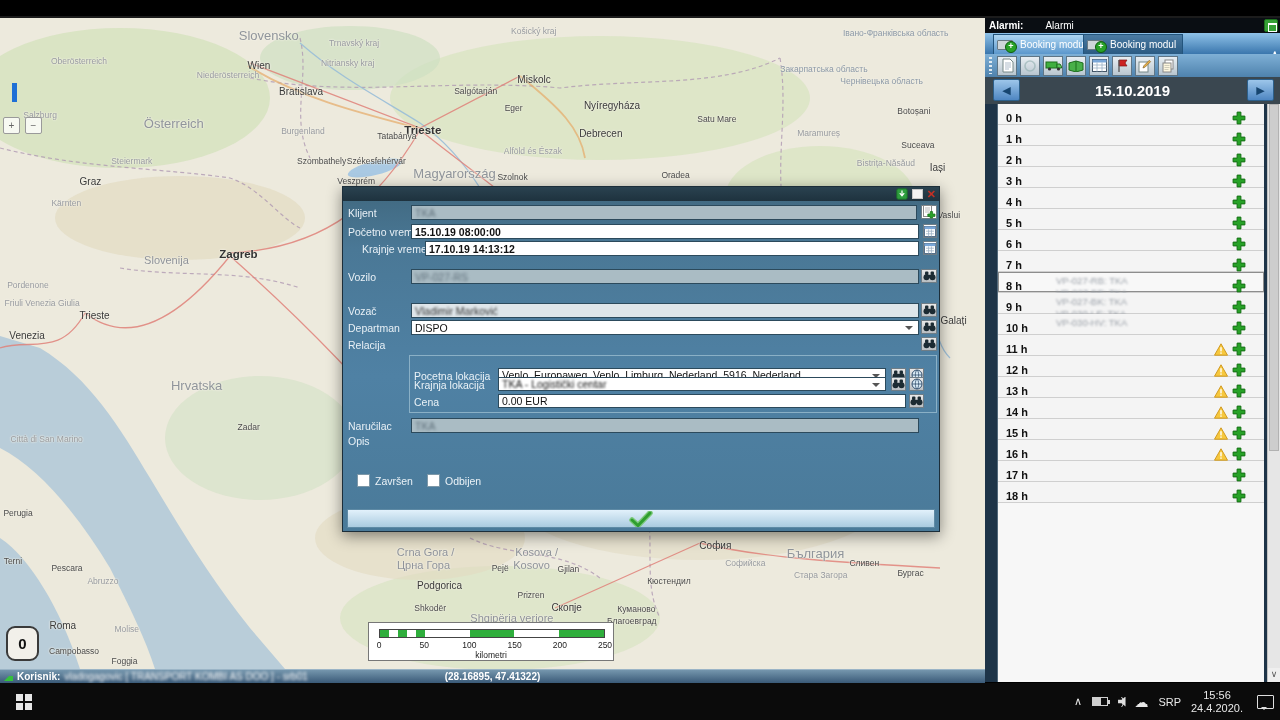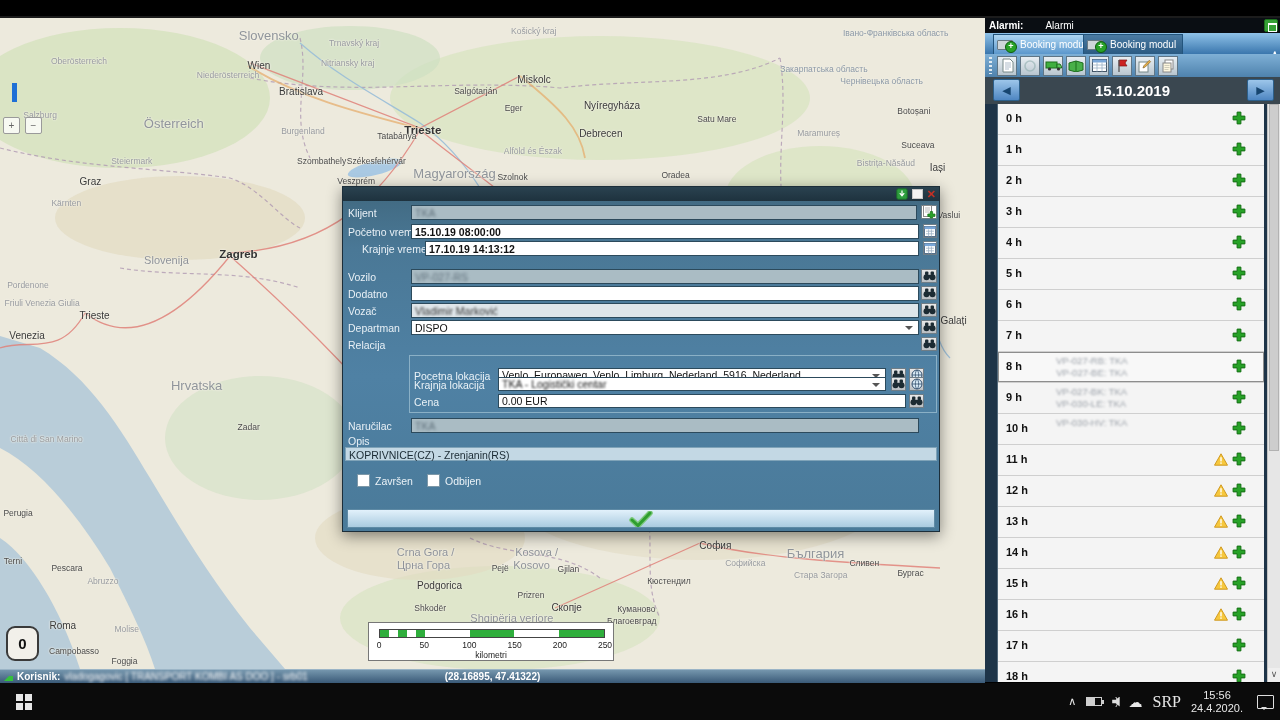--- a/index.html
+++ b/index.html
@@ -89,21 +89,21 @@
   .pan-chevrons { position:absolute; right:2px; top:17px; display:flex; flex-direction:column; color:#fff; font-size:9px; line-height:8px; font-weight:bold; }
   .toolbar { position:absolute; left:0; top:36px; right:0; height:23px; background:linear-gradient(180deg,#7fb0d6,#4e82ad); display:flex; align-items:center; gap:3px; padding-left:12px; }
   .tool-grip { position:absolute; left:4px; top:3px; width:3px; height:17px; background:repeating-linear-gradient(180deg,#dfe9f0 0 2px,transparent 2px 4px); }
   .tbtn { width:20px; height:20px; background:linear-gradient(180deg,#e8eef2,#b9c6cf); border:1px solid #5f7585; display:flex; align-items:center; justify-content:center; position:relative; }
   .datebar { position:absolute; left:0; top:59px; right:0; height:27px; background:#3a4750; display:flex; align-items:center; }
   .date-btn { position:absolute; width:27px; height:22px; top:2px; background:linear-gradient(180deg,#9dc6ea,#4e86c2); border:1px solid #2c5f8a; border-radius:2px;
       color:#17456f; font-size:11px; display:flex; align-items:center; justify-content:center; }
   .date-text { position:absolute; left:0; right:0; text-align:center; color:#fff; font-weight:bold; font-size:15px; }
 
   .hourlist { position:absolute; left:12px; top:86px; right:16px; bottom:0; background:#f7f7f7; border-left:1px solid #52687a; overflow:hidden; }
-  .hrow { position:relative; height:31px; background:#f4f4f4; border-bottom:1px solid #cfcfcf; }
+  .hrow { position:relative; height:21px; background:#f4f4f4; border-bottom:1px solid #cfcfcf; }
   .hrow.selected { box-shadow:inset 0 0 0 1px #8d8d8d; background:#f8f8f8;text-align:center; }
   .hrow .hlabel { position:absolute; left:8px; top:8px; font-size:11px; font-weight:bold; color:#111; }
   .hrow .hentries { position:absolute; left:58px; top:3px; font-size:9.5px; line-height:11.5px; color:#9ba1a9; filter:blur(1px); }
   .hrow .hicons { position:absolute; right:18px; top:7px; display:flex; gap:4px; align-items:center; }
   .hscroll { position:absolute; right:0; top:86px; width:13px; bottom:0; background:#e6e6e6; border-left:1px solid #c2c2c2; }
   .hthumb { position:absolute; left:1px; right:1px; top:0; height:60%; background:#cdcdcd; border:1px solid #b2b2b2; }
   .hscroll-down { position:absolute; left:0; right:0; bottom:0; height:14px; background:#efefef; color:#555; font-size:9px; text-align:center; line-height:13px; }
 
   
   .statusbar { position:absolute; left:0; top:669px; width:985px; height:14px;
@@ -117,21 +117,21 @@
   .start-btn { width:48px; height:37px; display:flex; align-items:center; justify-content:center; }
   .start-ico { position:relative; width:16px; height:16px; }
   .start-ico::before { content:""; position:absolute; left:0; top:0; width:7px; height:7px; background:#e6e6e6; box-shadow:9px 0 #e6e6e6,0 9px #e6e6e6,9px 9px #e6e6e6; }
   .tray { position:absolute; right:6px; top:0; height:37px; display:flex; align-items:center; gap:10px; color:#e8e8e8; }
   .tray-chev { font-size:11px; }
   .batt { width:16px; height:9px; border:1px solid #cfcfcf; position:relative; background:linear-gradient(90deg,#cfcfcf 0 60%,transparent 60%); }
   .batt::after { content:""; position:absolute; right:-3px; top:2px; width:2px; height:4px; background:#cfcfcf; }
   .spk { width:10px; height:10px; background:#dedede; clip-path:polygon(0 32%,35% 32%,75% 0,75% 100%,35% 68%,0 68%); }
   .spk-wave { font-size:10px; margin-left:-7px; color:#dedede; }
   .cloud { font-size:14px; color:#e8e8e8; }
-  .lang { font-size:16px;font-family:Liberation Serif, serif; }
+  .lang { font-size:11px; }
   .clock { font-size:11px; line-height:13px; text-align:center; }
   .notif { width:17px; height:14px; border:1.5px solid #dedede; border-radius:1px; position:relative; margin-left:4px; }
   .notif::after { content:""; position:absolute; left:3px; bottom:-5px; border:3px solid transparent; border-top-color:#dedede; }
 
   .js-icon { display:inline-flex; align-items:center; justify-content:center; }
   .js-icon svg { display:block; }
 </style>
 </head>
 <body>
 
@@ -368,87 +368,70 @@
                 <rect x="2" y="0.5" width="3.4" height="3.5" rx="1"></rect>
                 <rect x="7.6" y="0.5" width="3.4" height="3.5" rx="1"></rect>
                 <circle cx="3.5" cy="6.3" r="3"></circle>
                 <circle cx="9.5" cy="6.3" r="3"></circle>
                 <rect x="5" y="3.8" width="3" height="3"></rect>
               </g>
             </svg>
           </span>
         </span>
     </div>
-    <div class="dlg-row" style="top:99px; right:0;">
-      <span class="dlg-label">Dodatno</span>
-      <span class="fld"></span>
+    <div class="dlg-row" style="top:116px; right:0;">
+      <span class="dlg-label">Vozač</span>
+      <span class="fld" style="background:#dfe6ea;"><span class="blurred" style="filter:blur(1px); color:#333;">Vladimir Marković</span></span>
       <span class="side-btn" style="top:0;">
           <span class="js-icon">
             <svg width="13" height="10" viewBox="0 0 13 10">
               <g fill="#1c2b33">
                 <rect x="2" y="0.5" width="3.4" height="3.5" rx="1"></rect>
                 <rect x="7.6" y="0.5" width="3.4" height="3.5" rx="1"></rect>
                 <circle cx="3.5" cy="6.3" r="3"></circle>
                 <circle cx="9.5" cy="6.3" r="3"></circle>
                 <rect x="5" y="3.8" width="3" height="3"></rect>
               </g>
             </svg>
           </span>
         </span>
     </div>
-    <div class="dlg-row" style="top:116px; right:0;">
-      <span class="dlg-label">Vozač</span>
-      <span class="fld" style="background:#dfe6ea;"><span class="blurred" style="filter:blur(1px); color:#333;">Vladimir Marković</span></span>
+    <div class="dlg-row" style="top:133px; right:0;">
+      <span class="dlg-label">Departman</span>
+      <span class="fld select">DISPO</span>
       <span class="side-btn" style="top:0;">
           <span class="js-icon">
             <svg width="13" height="10" viewBox="0 0 13 10">
               <g fill="#1c2b33">
                 <rect x="2" y="0.5" width="3.4" height="3.5" rx="1"></rect>
                 <rect x="7.6" y="0.5" width="3.4" height="3.5" rx="1"></rect>
                 <circle cx="3.5" cy="6.3" r="3"></circle>
                 <circle cx="9.5" cy="6.3" r="3"></circle>
                 <rect x="5" y="3.8" width="3" height="3"></rect>
               </g>
             </svg>
           </span>
         </span>
     </div>
-    <div class="dlg-row" style="top:133px; right:0;">
-      <span class="dlg-label">Departman</span>
-      <span class="fld select">DISPO</span>
+    <div class="dlg-row" style="top:150px; right:0;">
+      <span class="dlg-label">Relacija</span>
       <span class="side-btn" style="top:0;">
           <span class="js-icon">
             <svg width="13" height="10" viewBox="0 0 13 10">
               <g fill="#1c2b33">
                 <rect x="2" y="0.5" width="3.4" height="3.5" rx="1"></rect>
                 <rect x="7.6" y="0.5" width="3.4" height="3.5" rx="1"></rect>
                 <circle cx="3.5" cy="6.3" r="3"></circle>
                 <circle cx="9.5" cy="6.3" r="3"></circle>
                 <rect x="5" y="3.8" width="3" height="3"></rect>
               </g>
             </svg>
           </span>
         </span>
     </div>
-    <div class="dlg-row" style="top:150px; right:0;">
-      <span class="dlg-label">Relacija</span>
-      <span class="side-btn" style="top:0;">
-          <span class="js-icon">
-            <svg width="13" height="10" viewBox="0 0 13 10">
-              <g fill="#1c2b33">
-                <rect x="2" y="0.5" width="3.4" height="3.5" rx="1"></rect>
-                <rect x="7.6" y="0.5" width="3.4" height="3.5" rx="1"></rect>
-                <circle cx="3.5" cy="6.3" r="3"></circle>
-                <circle cx="9.5" cy="6.3" r="3"></circle>
-                <rect x="5" y="3.8" width="3" height="3"></rect>
-              </g>
-            </svg>
-          </span>
-        </span>
-    </div>
 
     <div class="groupbox">
       <div style="position:absolute; left:0; right:0; top:4px; height:14px;margin-top:8px;">
         <span class="grp-label">Pocetna lokacija</span>
         <span class="grp-fld fld select" style="left:88px;">Venlo, Europaweg, Venlo, Limburg, Nederland, 5916, Nederland</span>
         <span class="grp-btn" style="right:30px; top:0;">
             <span class="js-icon">
               <svg width="13" height="10" viewBox="0 0 13 10">
                 <g fill="#1c2b33">
                   <rect x="2" y="0.5" width="3.4" height="3.5" rx="1"></rect>
@@ -512,21 +495,20 @@
           </span>
       </div>
     </div>
 
     <div class="dlg-row" style="top:231px; right:0;">
       <span class="dlg-label">Naručilac</span>
       <span class="fld disabled" style="right:20px;"><span class="blurred">TKA</span></span>
     </div>
 
     <div class="dlg-label" style="top:248px;">Opis</div>
-    <div class="opis-fld">KOPRIVNICE(CZ) - Zrenjanin(RS)</div>
 
     <div class="chk" style="left:14px;">
       <span class="chk-box"></span>
       <span>Završen</span>
     </div>
     <div class="chk" style="left:84px;">
       <span class="chk-box"></span>
       <span>Odbijen</span>
     </div>
 

